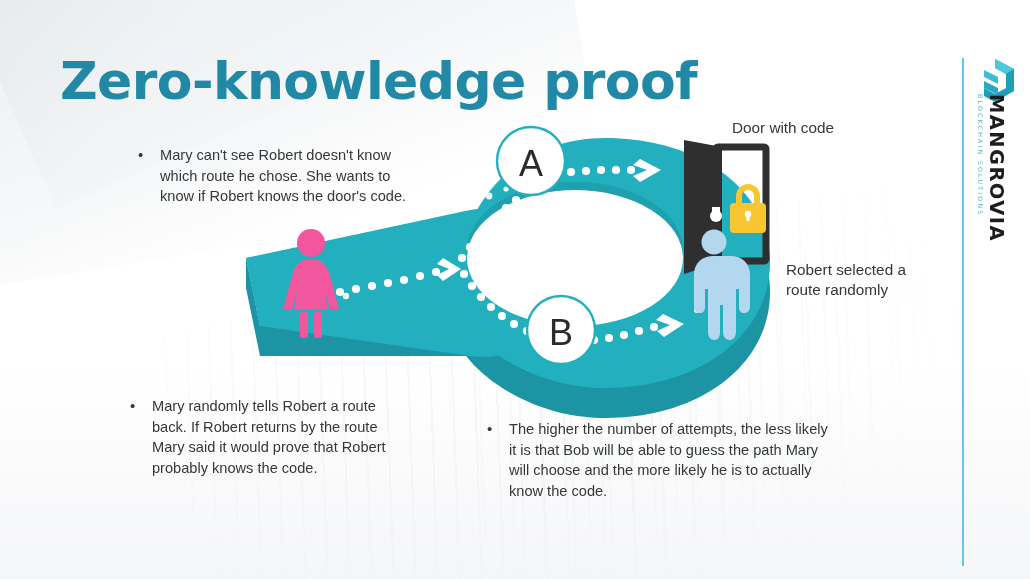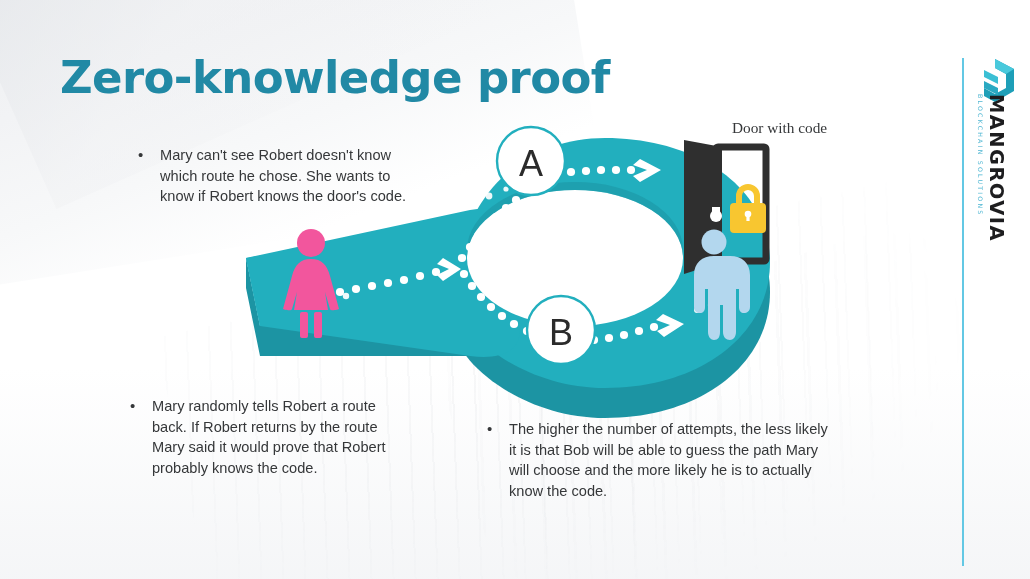--- a/index.html
+++ b/index.html
@@ -83,21 +83,21 @@
     width: 1030px; height: 210px;
     background: linear-gradient(to top, rgba(236,238,241,.55) 0%, rgba(255,255,255,0) 100%);
   }
 
   
   .title {
     position: absolute;
     left: 60px;
     top: 51px;
     font-family: "DejaVu Sans", sans-serif;
-    font-size: 45px;
+    font-size: 52px;
     font-weight: bold;
     letter-spacing: -0.6px;
     color: #2189a5;
     white-space: nowrap;
   }
 
   
   .bullet {
     position: absolute;
     font-family: "Liberation Sans", sans-serif;
@@ -117,21 +117,21 @@
     display: block;
     margin-left: 22px;
   }
 
   #bullet-mary-sees  { left: 138px; top: 145px;  width: 270px; }
   #bullet-mary-tells { left: 130px; top: 396px;  width: 275px; }
   #bullet-attempts   { left: 487px; top: 419px;  width: 345px; }
 
   .side-label {
     position: absolute;
-    font-family: Liberation Serif, serif;
+    font-family: Liberation Sans, sans-serif;
     font-size: 15.3px;
     line-height: 20px;
     color: #353739;
   }
   #label-door   { left: 732px; top: 118px; white-space: nowrap; }
   #label-robert { left: 786px; top: 260px; width: 140px; }
 
   
   #diagram {
     position: absolute;
@@ -390,20 +390,21 @@
     <span class="txt">Mary randomly tells Robert a route back. If Robert returns by the route Mary said it would prove that Robert probably knows the code.</span>
   </div>
 
   <div class="bullet" id="bullet-attempts">
     <span class="dot">•</span>
     <span class="txt">The higher the number of attempts, the less likely it is that Bob will be able to guess the path Mary will choose and the more likely he is to actually know the code.</span>
   </div>
 
   <div class="side-label" id="label-door">Door with code</div>
 
+  <div class="side-label" id="label-robert">Robert selected a route randomly</div>
 
   <div class="rail-line"></div>
 
   <div class="logo-wrap">
     <svg class="logo-mark" viewBox="0 0 40 48" xmlns="http://www.w3.org/2000/svg">
       <path d="M19 1 L38 11 L38 33 L19 44 L8 38 L8 30 L19 36 L30 30 L30 16 L19 10 Z" fill="#1e9fb8"></path>
       <path d="M8 12 L22 19 L22 26 L8 19 Z" fill="#3bbfd4"></path>
       <path d="M8 23 L22 30 L22 37 L8 30 Z" fill="#2aa9c2"></path>
       <path d="M19 1 L38 11 L30 16 L19 10 Z" fill="#49c9dc"></path>
     </svg>

